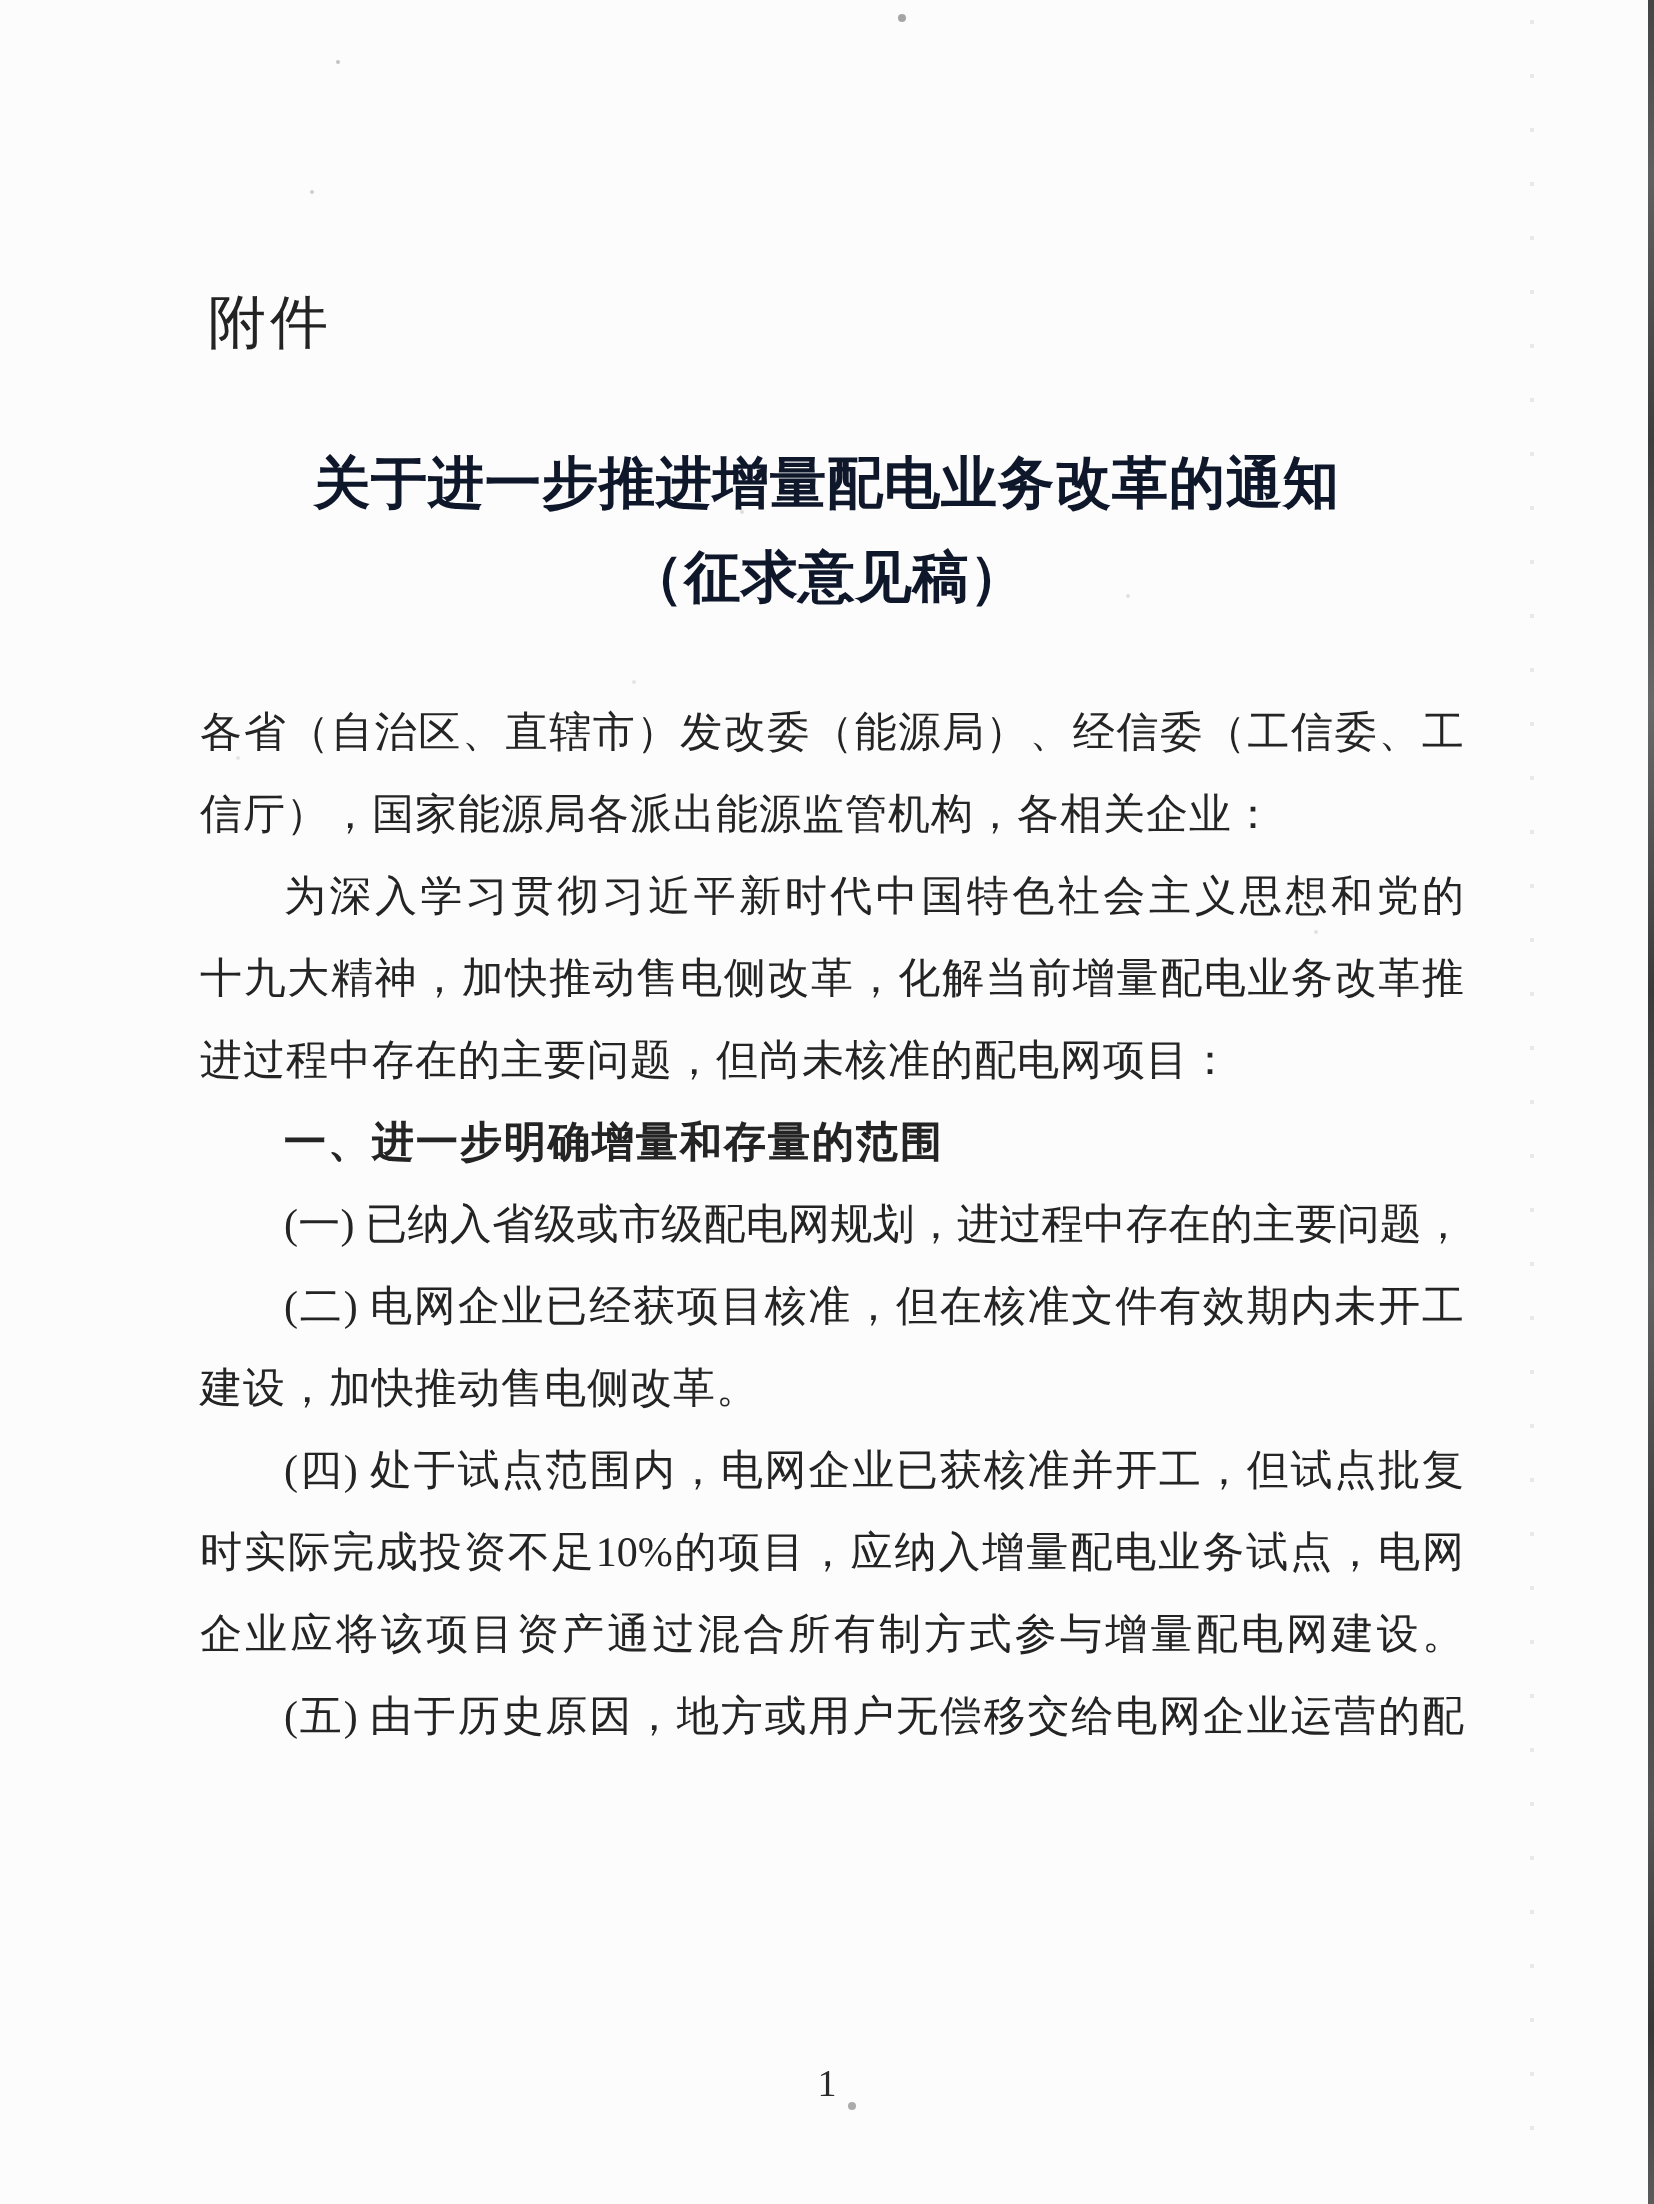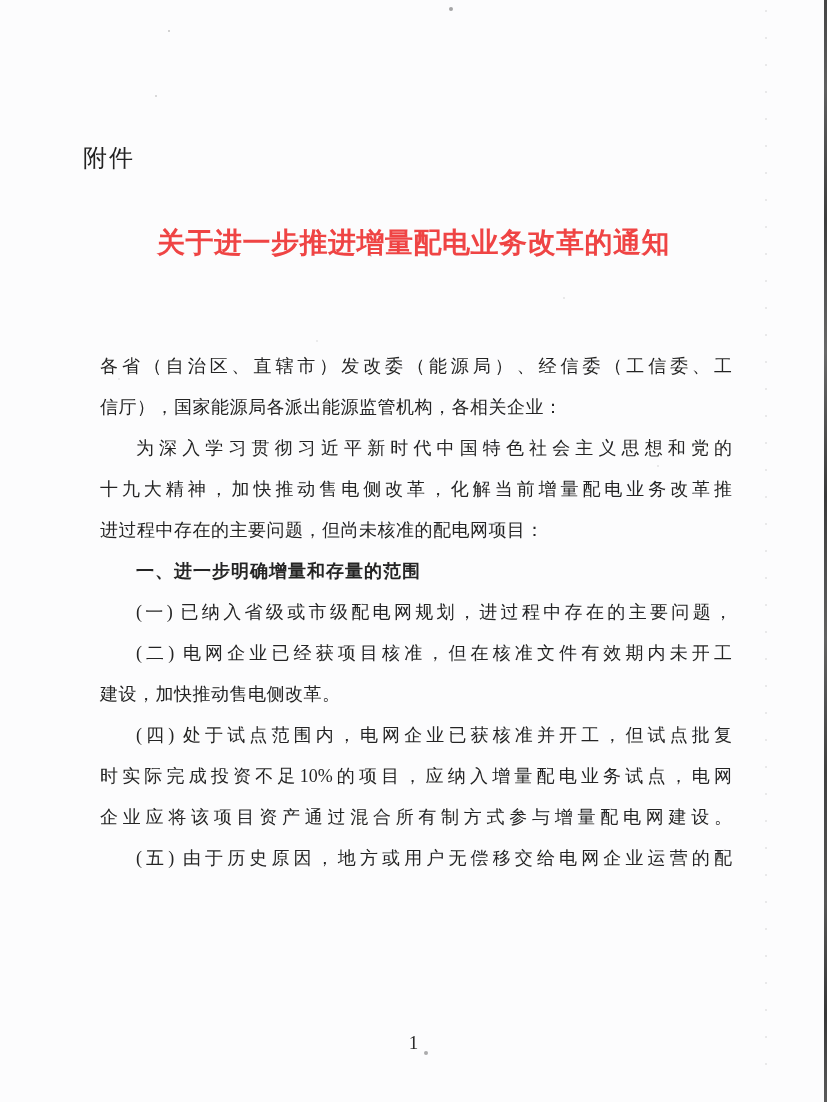--- a/index.html
+++ b/index.html
@@ -54,44 +54,44 @@
       202px 225px 0 0 rgba(120,120,120,0.22),
       395px 267px 0 0 rgba(120,120,120,0.20),
       148px 310px 0 0 rgba(130,130,130,0.18),
       -50px 348px 0 0 rgba(130,130,130,0.18),
       489px 435px 0 0 rgba(120,120,120,0.20),
       715px 137px 0 0 rgba(110,110,110,0.22),
       257px 1022px 0 1px rgba(50,50,50,0.40);
   }
   .attachment-label {
     position: absolute;
-    left: 83px;
+    left: 104px;
     top: 142px;
-    font-size: 24px;
+    font-size: 29px;
     letter-spacing: 2px;
     color: #232323;
   }
   .title-block {
     position: absolute;
     left: 0;
     top: 219px;
     width: 100%;
     text-align: center;
     font-weight: 700;
     font-size: 28px;
     line-height: 47px;
-    color: #ef4444;
+    color: #0f172a;
     letter-spacing: 0.5px;
   }
   .doc-body {
     position: absolute;
     left: 100px;
     top: 346px;
     width: 632px;
-    font-size: 18px;
+    font-size: 21px;
     color: #242424;
   }
   .doc-line {
     height: 41px;
     line-height: 41px;
     white-space: nowrap;
     letter-spacing: 0.5px;
   }
   .doc-line.j {
     white-space: normal;
@@ -121,20 +121,21 @@
 <div class="page">
 
   <div class="specks"></div>
   <div class="fold-dots"></div>
   <div class="scan-edge"></div>
 
   <div class="attachment-label">附件</div>
 
   <div class="title-block">
     <div>关于进一步推进增量配电业务改革的通知</div>
+    <div>（征求意见稿）</div>
   </div>
 
   <div class="doc-body">
       <div class="doc-line j">各省（自治区、直辖市）发改委（能源局）、经信委（工信委、工</div>
       <div class="doc-line">信厅），国家能源局各派出能源监管机构，各相关企业：</div>
       <div class="doc-line indent j">为深入学习贯彻习近平新时代中国特色社会主义思想和党的</div>
       <div class="doc-line j">十九大精神，加快推动售电侧改革，化解当前增量配电业务改革推</div>
       <div class="doc-line">进过程中存在的主要问题，但尚未核准的配电网项目：</div>
       <div class="doc-line indent bold">一、进一步明确增量和存量的范围</div>
       <div class="doc-line indent j">(一) 已纳入省级或市级配电网规划，进过程中存在的主要问题，</div>

